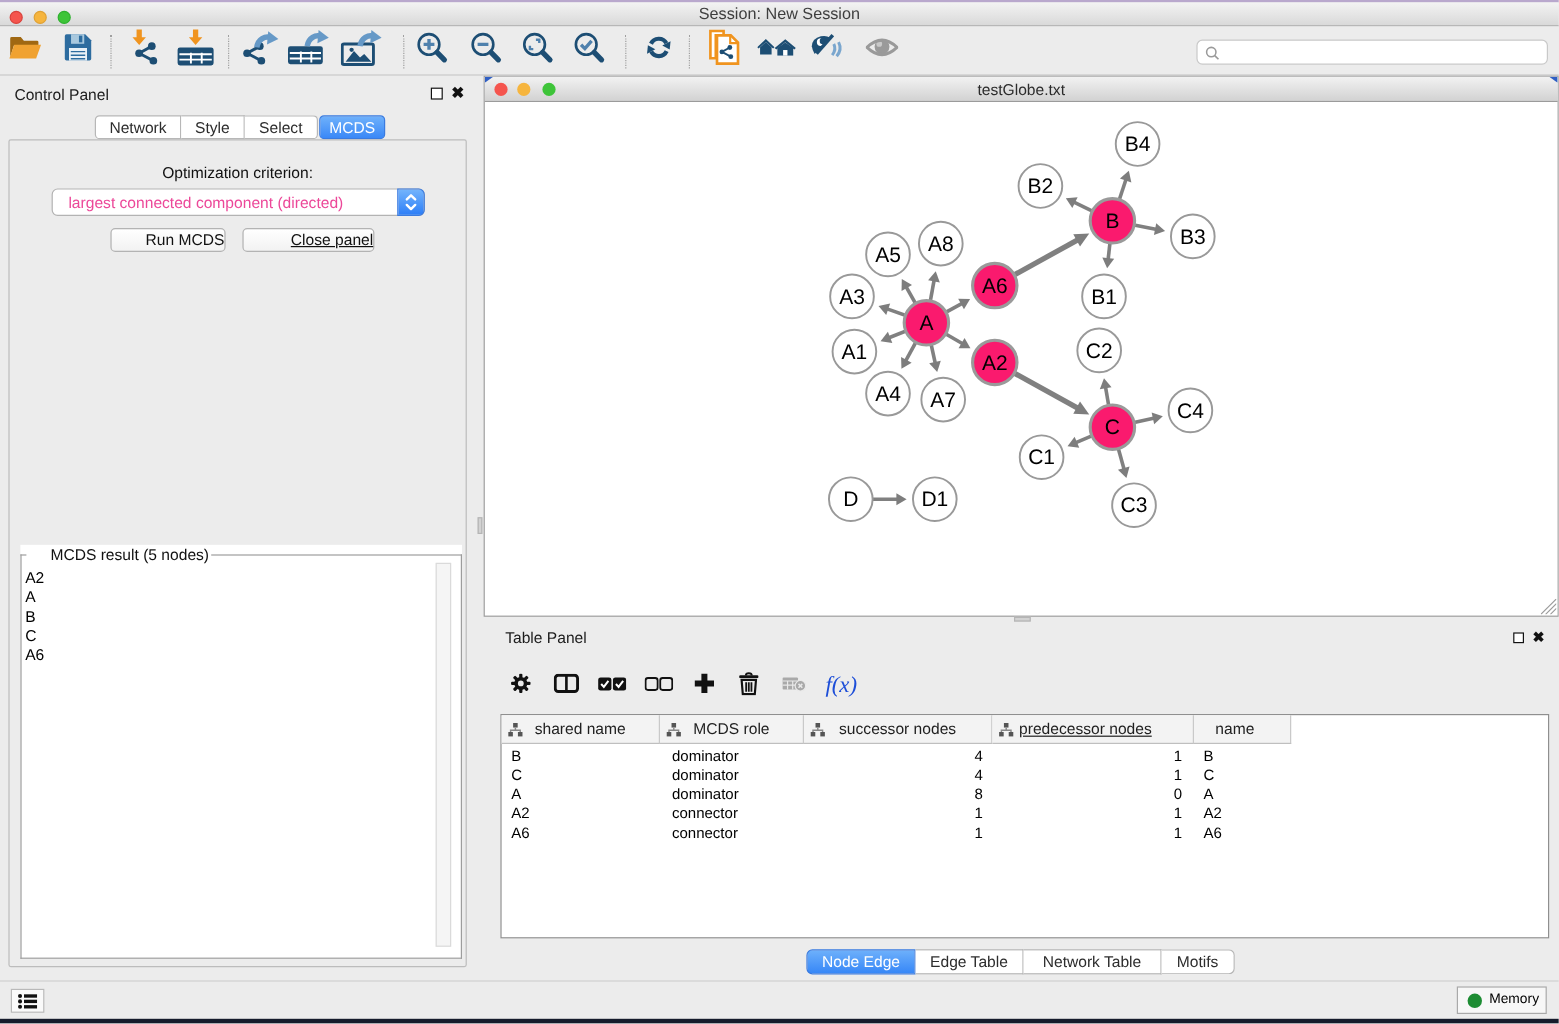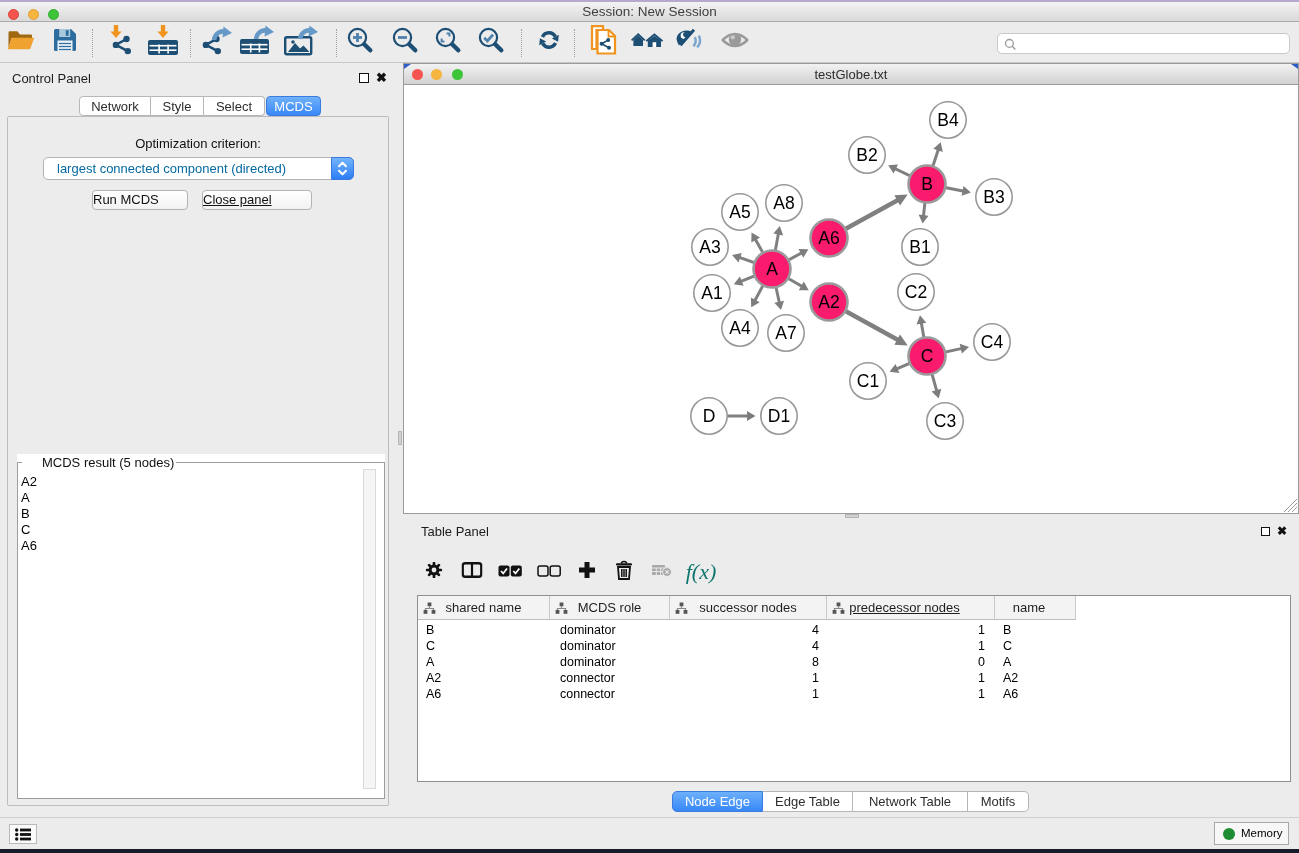--- a/index.html
+++ b/index.html
@@ -26,25 +26,25 @@
 
 #cp-title { left:12px; top:71px; font-size:13px; color:#1c1c1c; }
 #cp-max { left:359px; top:73px; width:10px; height:10px; border:1.5px solid #111; background:#fff;}
 #cp-close { left:376px; top:70px; font-size:13px; font-weight:bold; color:#111; }
 .tab { position:absolute; top:96px; height:20px; background:#fff; border:1px solid #b7b7b7;
   font-size:13px; color:#2d2d2d; text-align:center; line-height:19px; }
 #tab-mcds { background:linear-gradient(#6fb1fb,#3a88f7); color:#fff; border:1px solid #3a7be0; border-radius:4px; }
 #cp-body { left:7px; top:116px; width:382px; height:690px; border:1px solid #bcbcbc; border-radius:2px; background:#ececec; }
 #opt-label { left:0; top:136px; width:396px; text-align:center; font-size:13px; color:#111; }
 #dropdown { left:43px; top:157px; width:311px; height:23px; background:#fff; border:1px solid #b3b3b3; border-radius:5px; }
-#dropdown .txt { position:absolute; left:13px; top:0; line-height:21px; font-size:13px; color:#0369a1; }
+#dropdown .txt { position:absolute; left:13px; top:0; line-height:21px; font-size:13px; color:#ec4899; }
 #dd-btn { position:absolute; right:-1px; top:-1px; width:23px; height:23px; border-radius:0 5px 5px 0;
   background:linear-gradient(#73b4fc,#2d7ef7); border:1px solid #3a7be0; }
 .btn { position:absolute; top:190px; height:20px; background:linear-gradient(#ffffff,#f2f2f2);
-  border:1px solid #b3b3b3; border-radius:4px; font-size:13px; color:#111; text-align:left; line-height:18px; }
+  border:1px solid #b3b3b3; border-radius:4px; font-size:13px; color:#111; text-align:right; line-height:18px; }
 #mcds-box { left:17px; top:454px; width:368px; height:345px; background:#fff; }
 #mcds-box .bl { position:absolute; left:0; top:8px; bottom:0; width:0; border-left:1px solid #9d9d9d;}
 #mcds-box .br { position:absolute; right:0; top:8px; bottom:0; width:0; border-right:1px solid #9d9d9d;}
 #mcds-box .bb { position:absolute; left:0; bottom:0; right:0; height:0; border-bottom:1px solid #9d9d9d;}
 #mcds-box .bt1 { position:absolute; left:0; top:8px; width:5px; border-top:1px solid #9d9d9d;}
 #mcds-box .bt2 { position:absolute; left:150px; top:8px; right:0; border-top:1px solid #9d9d9d;}
 #mcds-label { position:absolute; left:7px; top:1px; font-size:13px; color:#111; background:#fff; padding:0 2px;margin-left:16px;}
 #mcds-list { position:absolute; left:4px; top:20px; font-size:13px; color:#000; line-height:16px; }
 #mcds-sb { position:absolute; right:9px; top:15px; width:13px; height:320px; background:#f5f5f5; border:1px solid #dadada; }
 
@@ -421,21 +421,21 @@
         </g>
         <g stroke="#e9e9e9" stroke-width="1">
           <line x1="0" y1="5" x2="13" y2="5"></line>
           <line x1="0" y1="8.5" x2="13" y2="8.5"></line>
           <line x1="4.3" y1="5" x2="4.3" y2="12"></line>
           <line x1="8.6" y1="5" x2="8.6" y2="12"></line>
         </g>
         <circle cx="15" cy="9" r="4.4" fill="#a9a9a9" stroke="#e9e9e9" stroke-width="1"></circle>
         <path d="M13.4 7.4 l3.2 3.2 M16.6 7.4 l-3.2 3.2" stroke="#e9e9e9" stroke-width="1.3"></path>
       </svg></div>
-<div style="position:absolute;left:284px;top:21px;transform:translate(-50%,-50%)"><span style="font-family:'Liberation Serif',serif;font-style:italic;font-size:22px;color:#0f766e;">f(x)</span></div>
+<div style="position:absolute;left:284px;top:21px;transform:translate(-50%,-50%)"><span style="font-family:'Liberation Serif',serif;font-style:italic;font-size:19px;color:#1d4ed8;">f(x)</span></div>
 </div>
 <div class="abs" id="tbl-box">
 <div class="th" style="left:0px;width:132px;">
       <div class="lbl" style="">shared name</div>
       <svg class="hicon" style="left:5px" width="13" height="12" viewBox="0 0 13 12">
         <rect x="4.6" y="0.5" width="3.8" height="3.8" fill="#555"></rect>
         <path d="M6.5 4.5 v2 M2.5 9 v-2.5 h8 V9" fill="none" stroke="#888" stroke-width="1.2"></path>
         <rect x="0.6" y="8" width="3.8" height="3.8" fill="#555"></rect>
         <rect x="8.6" y="8" width="3.8" height="3.8" fill="#555"></rect>
       </svg>

